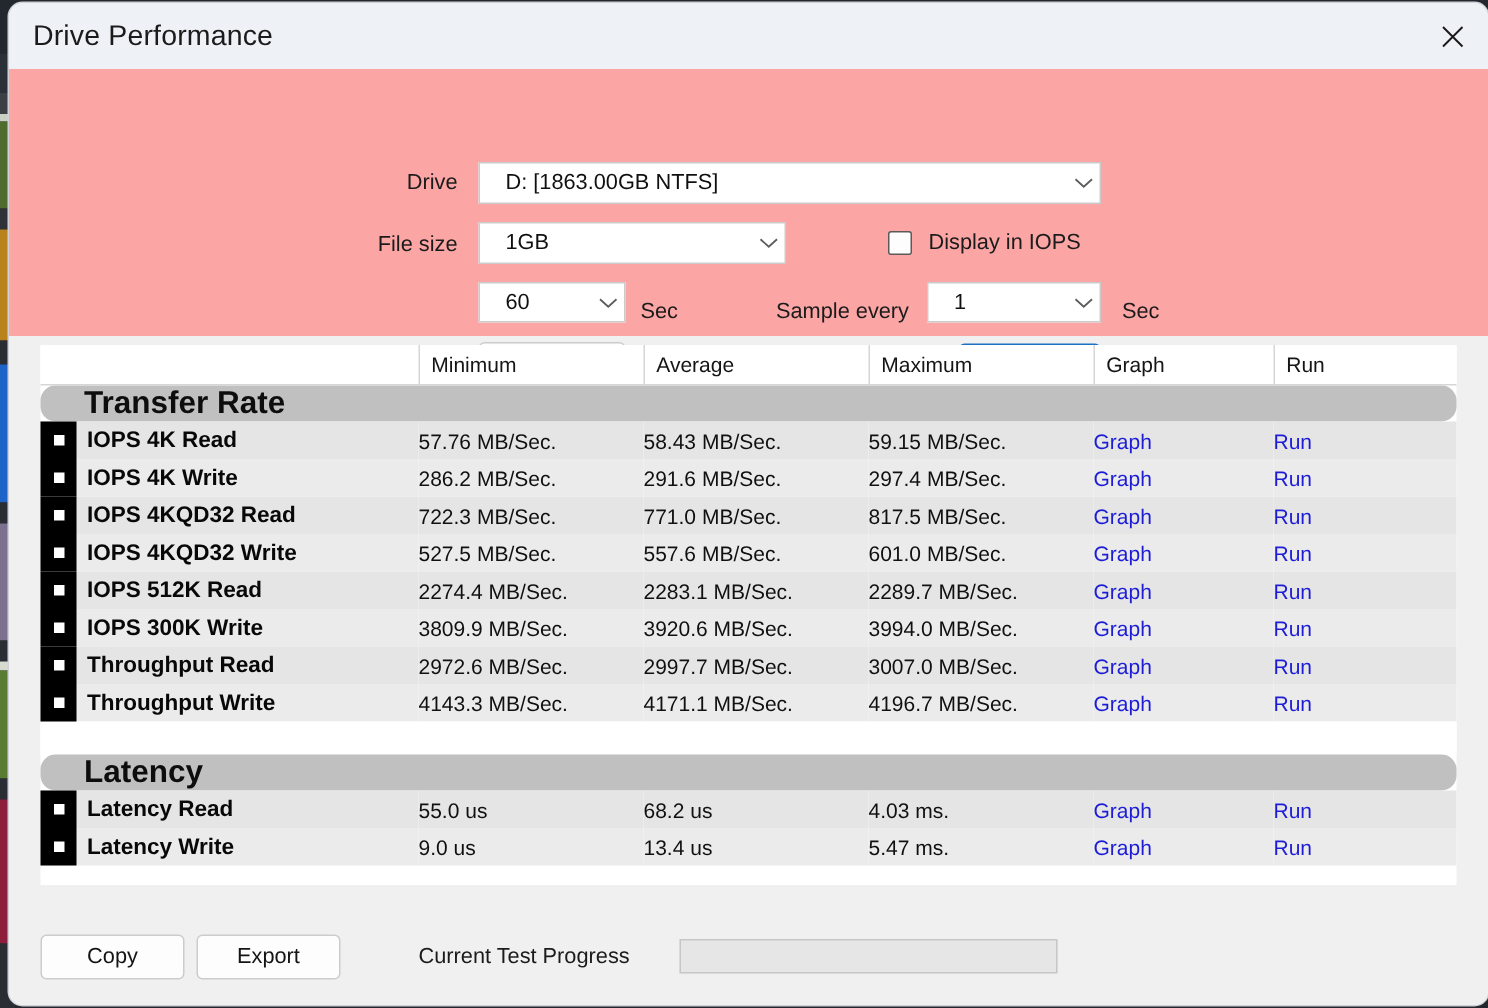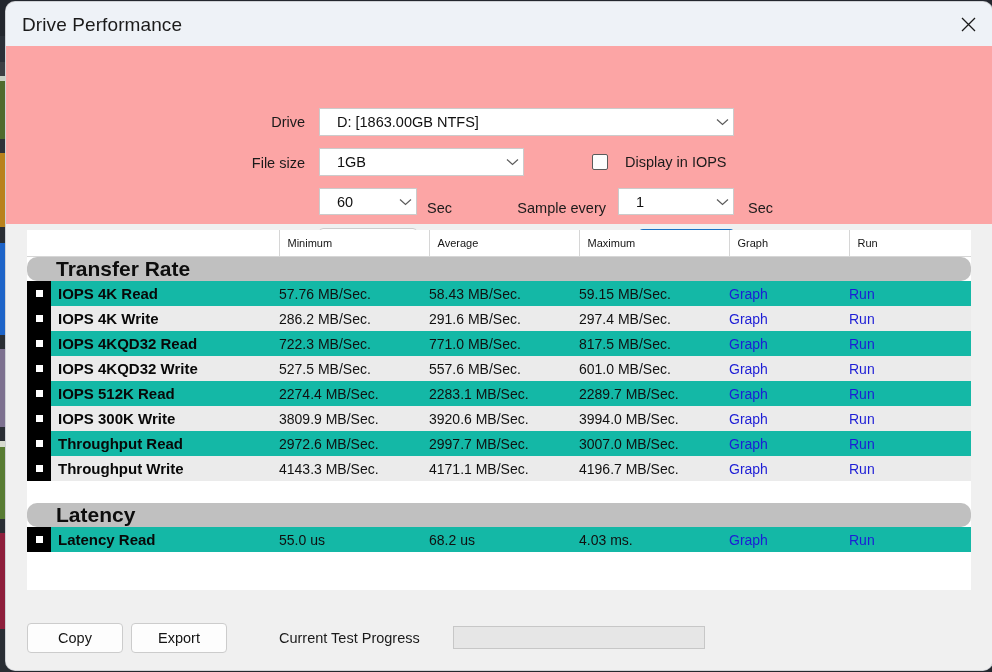--- a/index.html
+++ b/index.html
@@ -94,21 +94,21 @@
 
   #drive-label     { left: 160px; top: 68px;  width: 139px; }
   #filesize-label  { left: 160px; top: 109px; width: 139px; }
   #duration-label  { left: 120px; top: 154px; width: 179px; }
   #duration-unit   { left: 421px; top: 154px; text-align: left; }
   #sample-label    { left: 432px; top: 154px; width: 168px; }
   #sample-unit     { left: 742px; top: 154px; text-align: left; }
 
   #iops-checkbox-row {
     position: absolute; left: 586px; top: 108px;
-    display: flex; align-items: center; gap: 17px;
+    display: flex; align-items: center; gap: 11px;
     cursor: pointer;
   }
   #iops-checkbox {
     width: 16px; height: 16px;
     border: 1px solid #5a5a5a;
     background: #fdfdfd;
     border-radius: 2px;
     box-sizing: border-box;
   }
   #iops-checkbox-label { font-size: 14.5px; color: #1b1b1b; white-space: nowrap; }
@@ -139,21 +139,21 @@
   .table-grid { width: 100%; border-collapse: collapse; table-layout: fixed; }
   .table-grid col.c-name  { width: 252px; }
   .table-grid col.c-min   { width: 150px; }
   .table-grid col.c-avg   { width: 150px; }
   .table-grid col.c-max   { width: 150px; }
   .table-grid col.c-graph { width: 120px; }
   .table-grid col.c-run   { width: 122px; }
 
   #header-row th {
     height: 26px;
-    font-size: 11px;
+    font-size: 14px;
     font-weight: normal;
     color: #151515;
     text-align: left;
     padding: 0 0 0 8px;
     border-bottom: 1px solid #d6d6d6;
     border-right: 1px solid #d6d6d6;
     background: #ffffff;
     vertical-align: middle;
   }
   #header-row th.c-run-h { border-right: none; }
@@ -175,21 +175,21 @@
 
   tr.spacer-row td { height: 22px; background: #ffffff; padding: 0; border: none; }
 
   tr.data-row td {
     height: 25px;
     padding: 0;
     font-size: 14px;
     color: #101010;
     vertical-align: middle;
   }
-  tr.data-row.odd td  { background: #14b8a6; margin-left: 20px; }
+  tr.data-row.odd td  { background: #e5e5e5; margin-left: 20px; }
   tr.data-row.even td { background: #ebebeb; }
 
   td.cell-name {
     padding: 0;
   }
   .name-wrap { display: flex; align-items: center; }
   .row-icon {
     width: 24px; height: 25px;
     background: #000000;
     display: flex; align-items: center; justify-content: center;
@@ -492,20 +492,35 @@
                 </span>
                 <span class="row-label">Latency Read</span>
               </div>
             </td>
             <td class="cell-val">55.0 us</td>
             <td class="cell-val">68.2 us</td>
             <td class="cell-val">4.03 ms.</td>
             <td class="cell-link"><span style="color: rgb(29, 29, 214);">Graph</span></td>
             <td class="cell-link"><span style="color: rgb(29, 29, 214);">Run</span></td>
           </tr>
+          <tr class="data-row even">
+            <td class="cell-name">
+              <div class="name-wrap">
+                <span class="row-icon">
+                  <span class="inner-sq"></span>
+                </span>
+                <span class="row-label">Latency Write</span>
+              </div>
+            </td>
+            <td class="cell-val">9.0 us</td>
+            <td class="cell-val">13.4 us</td>
+            <td class="cell-val">5.47 ms.</td>
+            <td class="cell-link"><span style="color: rgb(29, 29, 214);">Graph</span></td>
+            <td class="cell-link"><span style="color: rgb(29, 29, 214);">Run</span></td>
+          </tr>
         </tbody>
     </table>
   </div>
 
   <div id="bottom-bar">
     <div class="bottom-btn" id="export-button">Export</div>
     <div class="bottom-btn" id="copy-button">Copy</div>
     <div id="progress-label">Current Test Progress</div>
     <div id="progress-bar">
       <div id="progress-fill" style="width: 0%;"></div>

